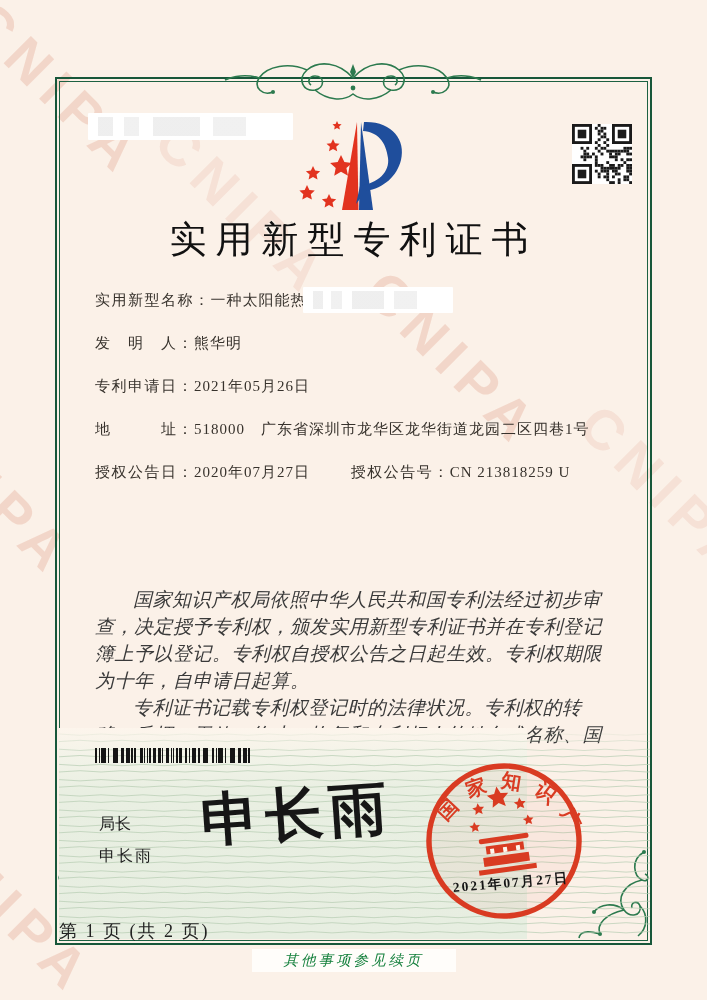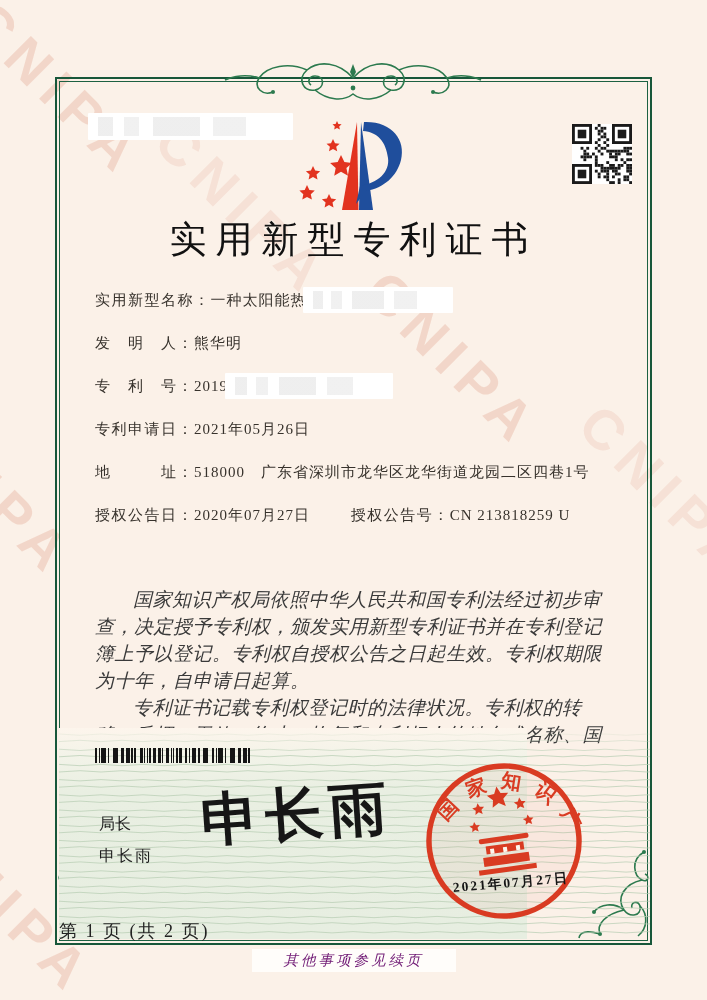--- a/index.html
+++ b/index.html
@@ -55,21 +55,21 @@
       font-weight:700;letter-spacing:6px;transform:rotate(-4deg);
       font-family:"Liberation Serif",serif;}
   .seal{position:absolute;left:360px;top:16px;width:170px;height:190px;}
   .seal-date{position:absolute;left:372px;top:146px;width:160px;text-align:center;
       font-size:13.5px;letter-spacing:2px;color:#161616;transform:rotate(-5deg);font-weight:700;}
   .pagenum{position:absolute;left:0;right:0;top:191px;
       font-size:18px;color:#222;letter-spacing:2px;}
 
   .footer-note{position:absolute;left:0;right:0;top:949px;text-align:center;}
   .footer-note span{display:inline-block;background:#fffdfa;padding:2px 32px;
-      font-size:14.5px;font-style:italic;letter-spacing:3px;color:#701a75;}
+      font-size:14.5px;font-style:italic;letter-spacing:3px;color:#15803d;}
 </style>
 </head>
 <body>
 
 <div class="page">
 
   <div class="wm" style="left:2px;top:-12px;">CNIPA</div>
   <div class="wm faint" style="left:188px;top:108px;">CNIPA</div>
   <div class="wm" style="left:-68px;top:388px;">CNIPA</div>
   <div class="wm" style="left:398px;top:258px;">CNIPA</div>
@@ -270,26 +270,20 @@
     <div class="frow">
       <span class="lab">实用新型名称：</span><span>一种太阳能热水</span>
       <div class="redact" style="left:208px;top:-5px;width:150px;height:26px;">
           <div class="smudge"></div>
         </div>
     </div>
     <div class="frow">
       <span class="lab">发　明　人：</span><span>熊华明</span>
     </div>
     <div class="frow">
-      <span class="lab">专　利　号：</span><span>2019</span>
-      <div class="redact" style="left:130px;top:-5px;width:168px;height:26px;">
-          <div class="smudge"></div>
-        </div>
-    </div>
-    <div class="frow">
       <span class="lab">专利申请日：</span><span>2021年05月26日</span>
     </div>
     <div class="frow">
       <span class="lab">地　　　址：</span><span>518000　广东省深圳市龙华区龙华街道龙园二区四巷1号</span>
     </div>
     <div class="frow">
       <span class="lab">授权公告日：</span><span>2020年07月27日</span>
       <span class="pair2"><span class="lab">授权公告号：</span><span>CN 213818259 U</span></span>
     </div>
   </div>

